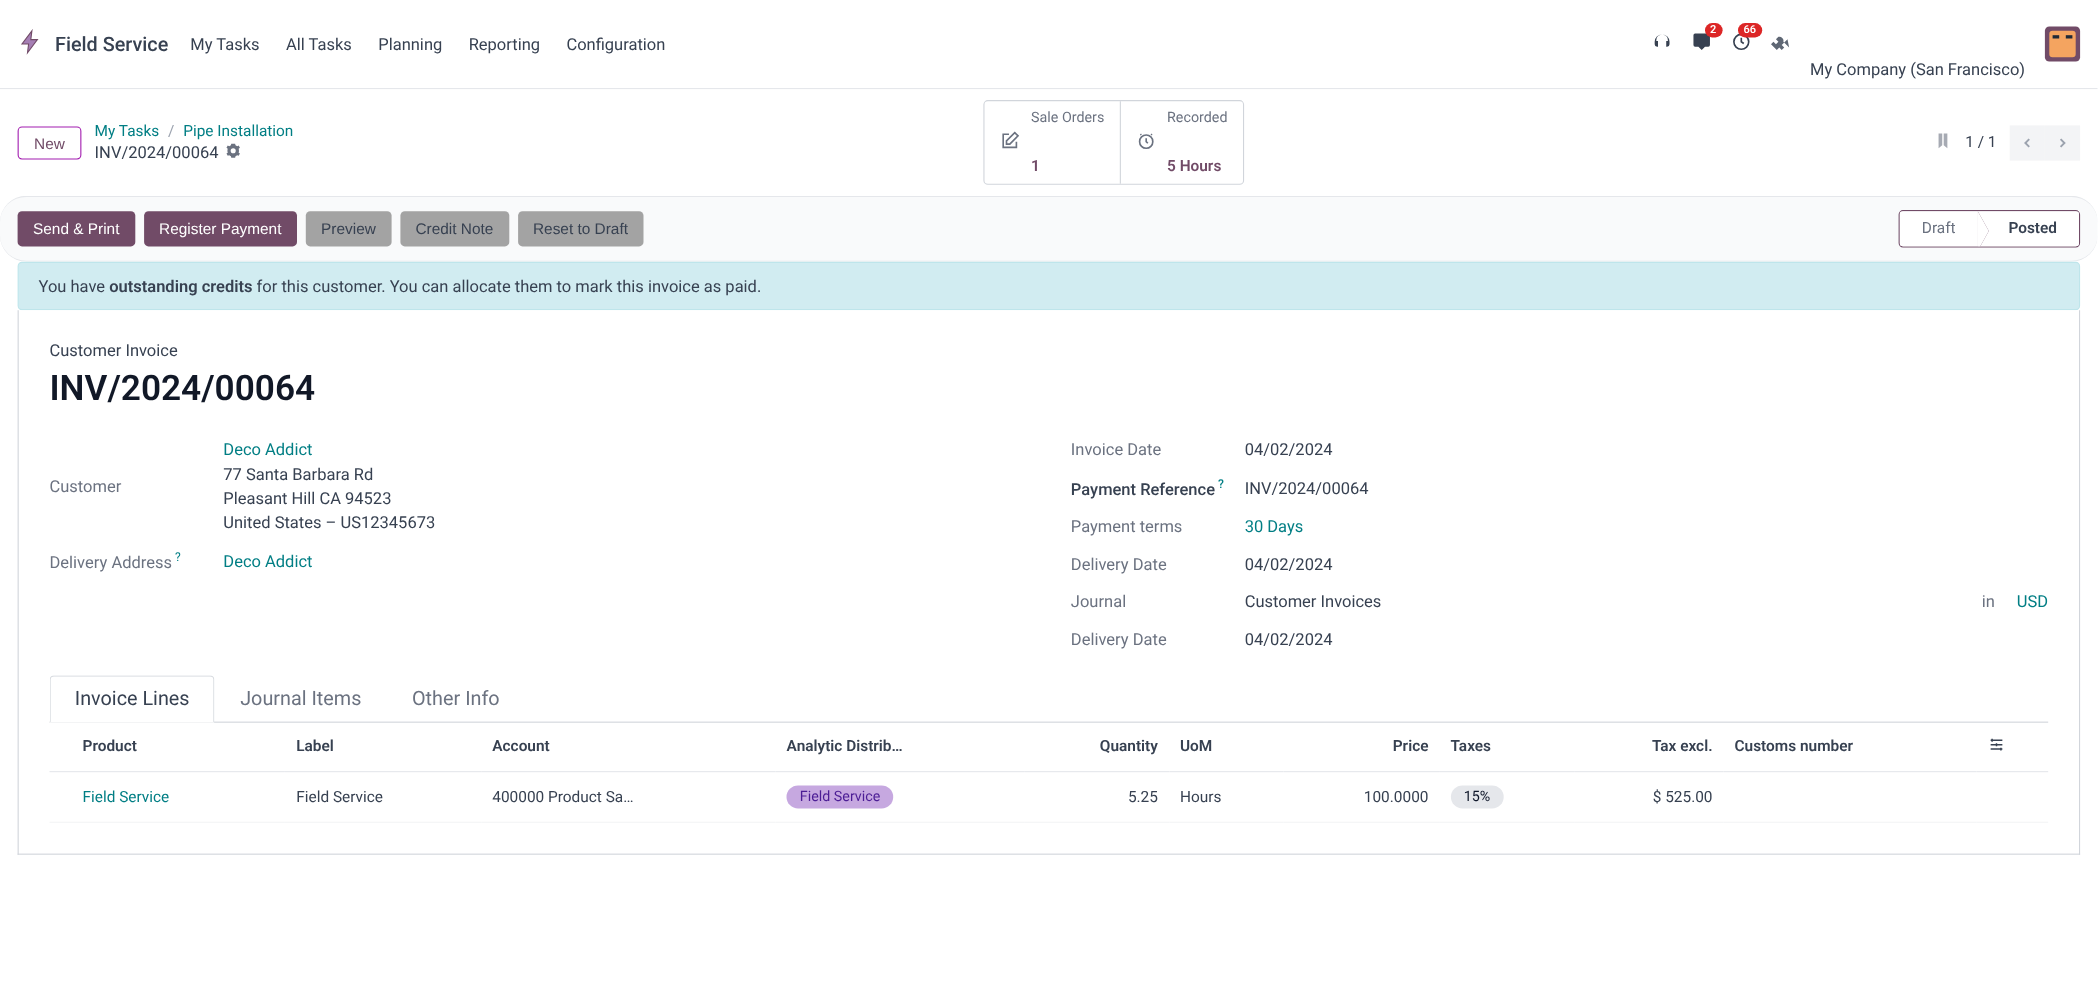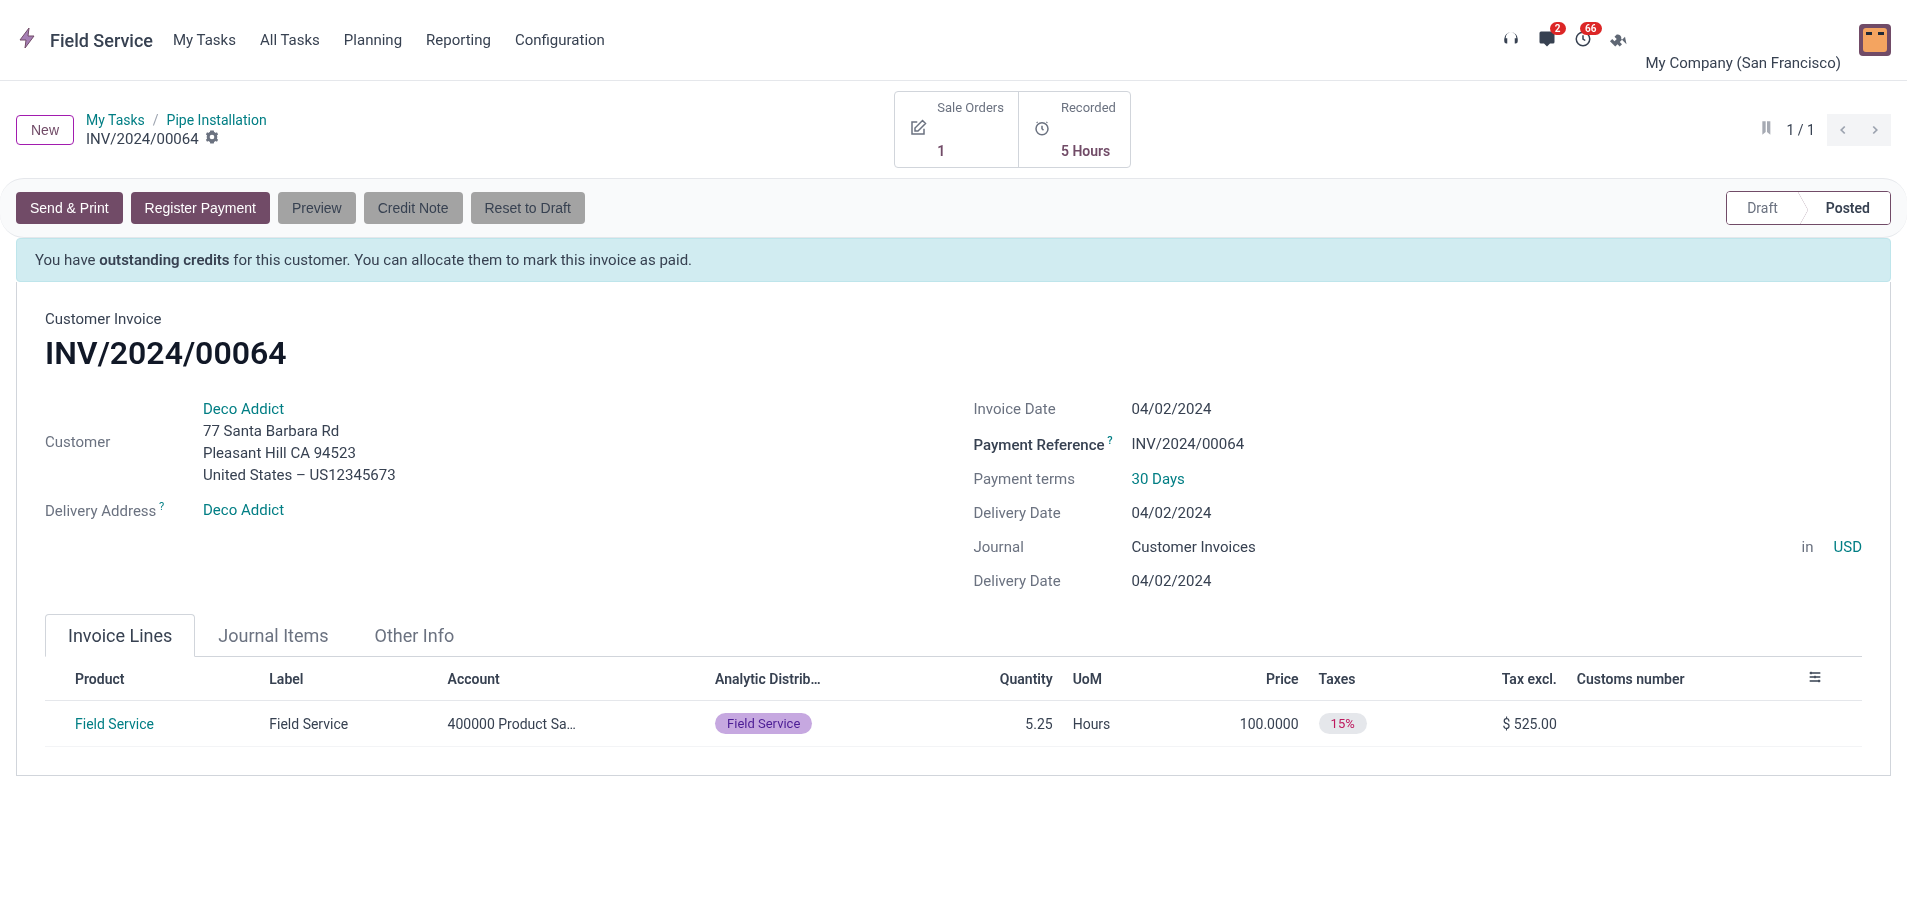--- a/index.html
+++ b/index.html
@@ -83,21 +83,21 @@
     .tab { padding: 10px 22px; font-size: 18px; color: #6b7280; cursor: pointer; border: 1px solid transparent; border-bottom: none; margin-bottom: -1px; }
     .tab.active { color: #374151; border-color: #d1d5db; border-bottom: 1px solid #fff; border-radius: 4px 4px 0 0; background: #fff; }
     
     
     .table { width: 100%; border-collapse: collapse; }
     .table th { text-align: left; padding: 12px 10px; font-weight: 600; font-size: 14px; color: #374151; border-bottom: 1px solid #e5e7eb; }
     .table th.right { text-align: right; }
     .table td { padding: 12px 10px; font-size: 14px; border-bottom: 1px solid #f3f4f6; }
     .table td.right { text-align: right; }
     .tag { background: #c6a8e0; color: #4c1d95; padding: 3px 12px; border-radius: 12px; font-size: 13px; display: inline-block; }
-    .tax-tag { background: #e5e7eb; color: #be185d; padding: 3px 12px; border-radius: 12px; font-size: 13px; display: inline-block; }
+    .tax-tag { background: #e5e7eb; color: #0f172a; padding: 3px 12px; border-radius: 12px; font-size: 13px; display: inline-block; }
     .settings-hdr { cursor: pointer; color: #6b7280; }
     .settings-hdr svg { width: 16px; height: 16px; }
   </style>
 </head>
 <body>
 
 <div class="navbar">
   <div class="navbar-left">
     <div class="logo">
       <span class="logo-icon">

